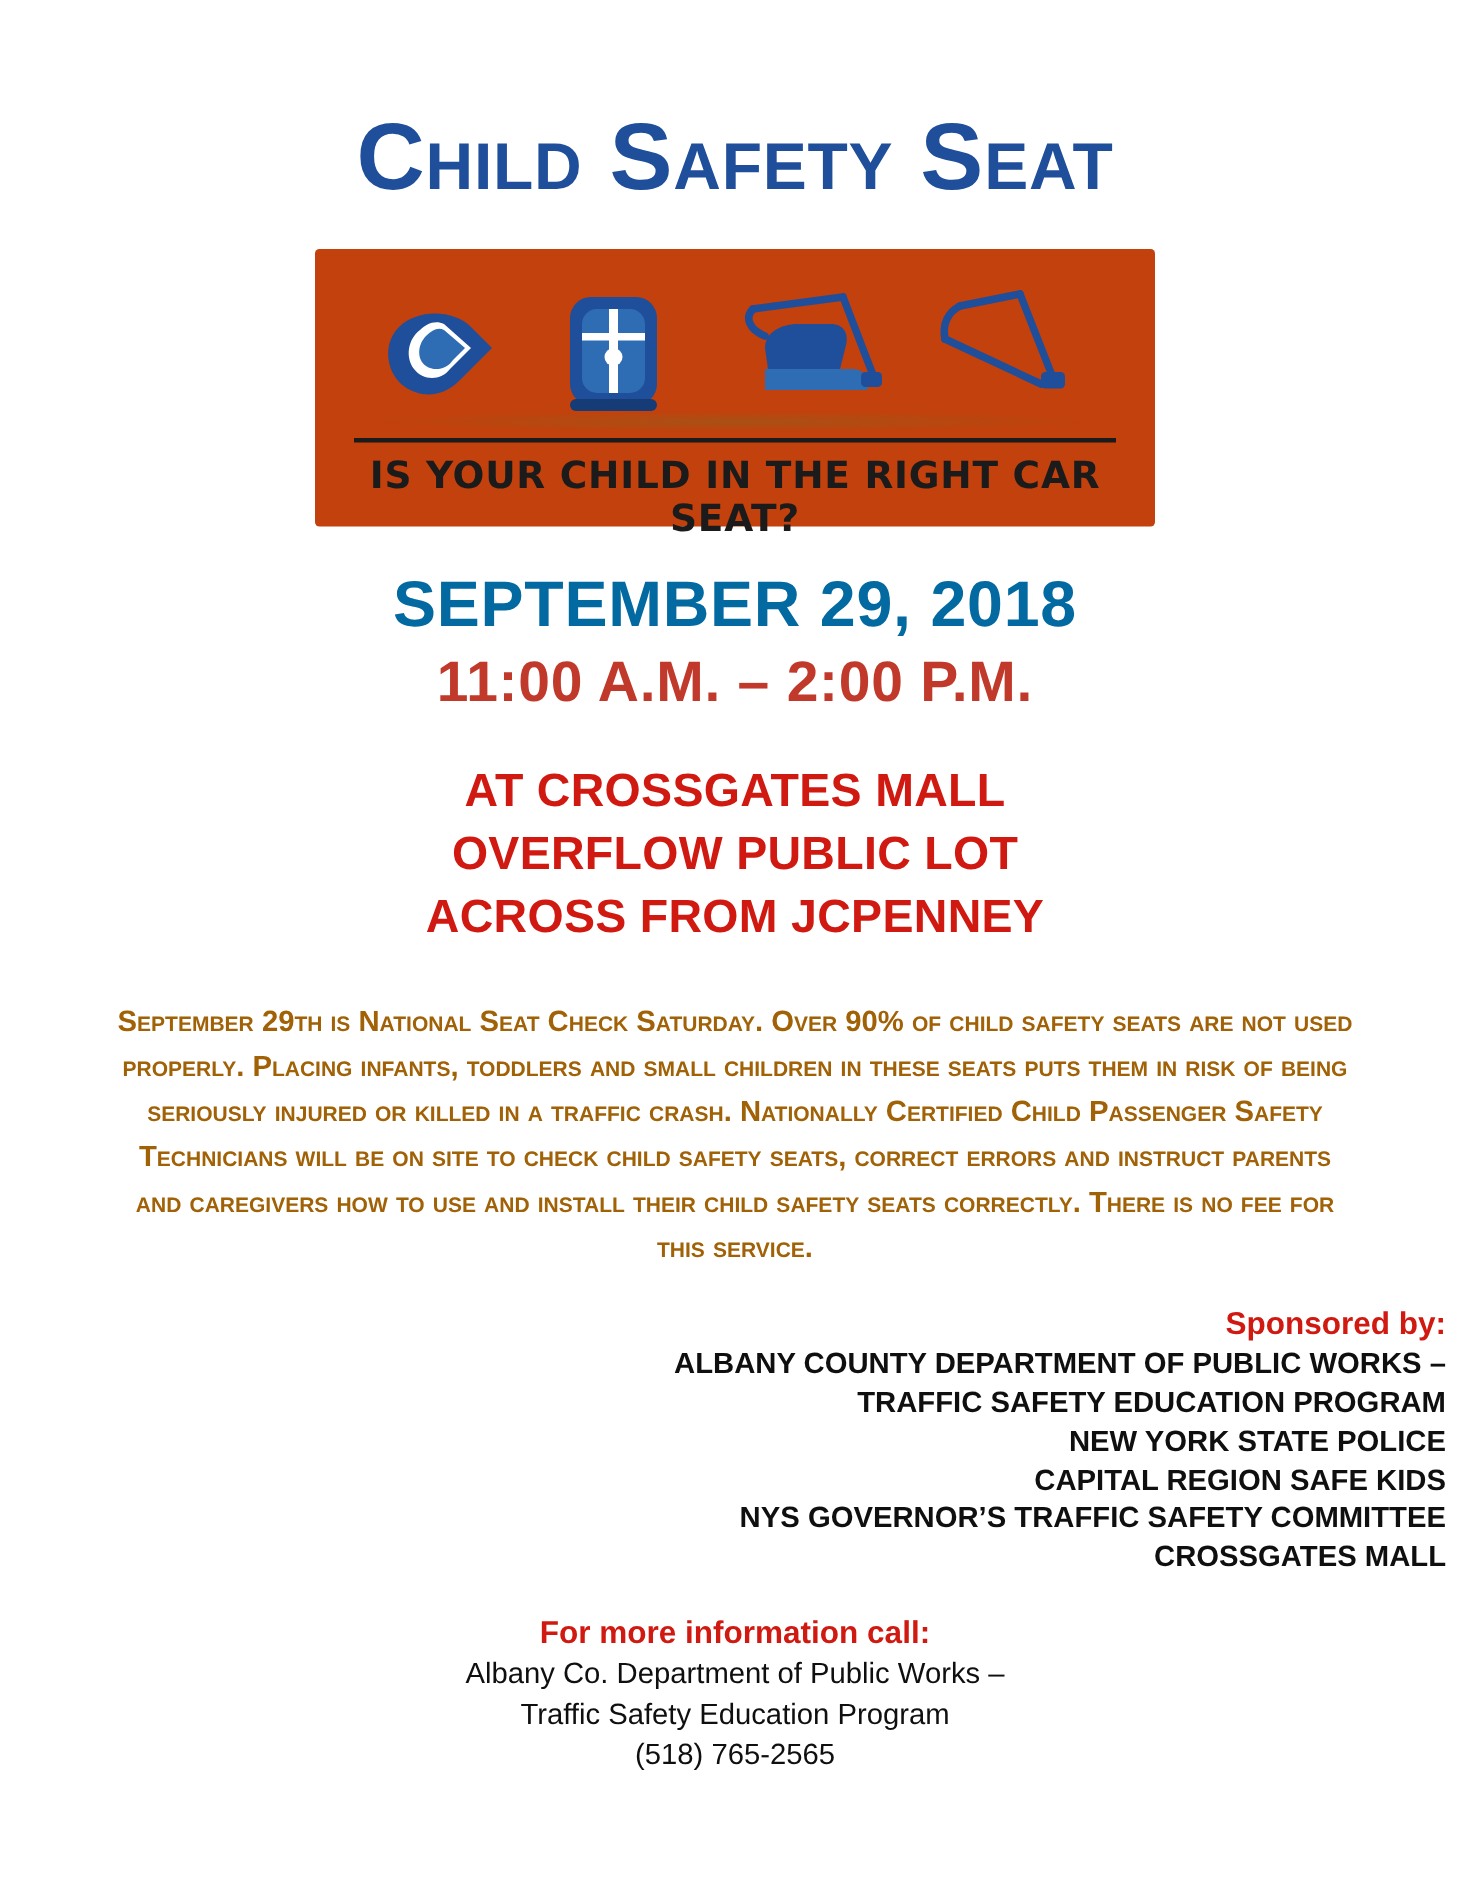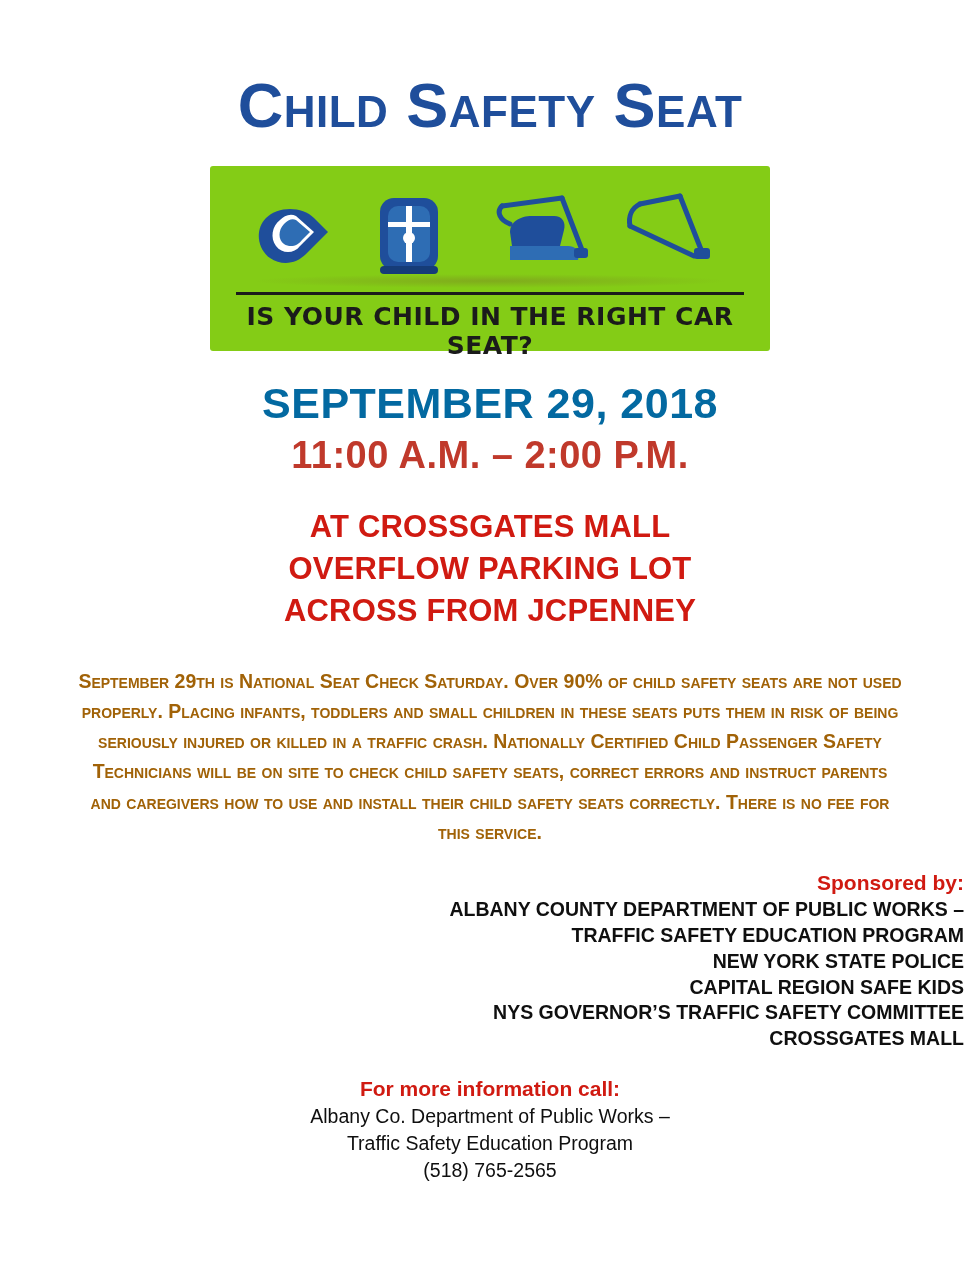--- a/index.html
+++ b/index.html
@@ -44,21 +44,21 @@
   
   .banner-wrap {
     display: flex;
     justify-content: center;
     margin-top: 28px;
   }
   .banner {
     position: relative;
     width: 560px;
     height: 185px;
-    background: #84cc16;
+    background: #c2410c;
     border-radius: 3px;
   }
   .banner-icons {
     position: absolute;
     top: 14px;
     left: 0;
     width: 100%;
     height: 110px;
   }
   .banner-shadow {
@@ -223,21 +223,21 @@
     </div>
   </div>
 
   <div class="date-block">
     <div class="date-line">SEPTEMBER 29, 2018</div>
     <div class="time-line">11:00 A.M. – 2:00 P.M.</div>
   </div>
 
   <div class="location-block">
     <div class="location-line">AT CROSSGATES MALL</div>
-    <div class="location-line">OVERFLOW PARKING LOT</div>
+    <div class="location-line">OVERFLOW PUBLIC LOT</div>
     <div class="location-line">ACROSS FROM JCPENNEY</div>
   </div>
 
   <div class="body-block">September 29th is National Seat Check Saturday.  Over 90% of child safety seats are not used properly.  Placing infants, toddlers and small children in these seats puts them in risk of being seriously injured or killed in a traffic crash.  Nationally Certified Child Passenger Safety Technicians will be on site to check child safety seats, correct errors and instruct parents and caregivers how to use and install their child safety seats correctly.  There is no fee for this service.</div>
 
   <div class="sponsor-block">
     <div class="sponsor-heading">Sponsored by:</div>
     <div class="sponsor-line">ALBANY COUNTY DEPARTMENT OF PUBLIC WORKS –</div>
     <div class="sponsor-line">TRAFFIC SAFETY EDUCATION PROGRAM</div>
     <div class="sponsor-line">NEW YORK STATE POLICE</div>

